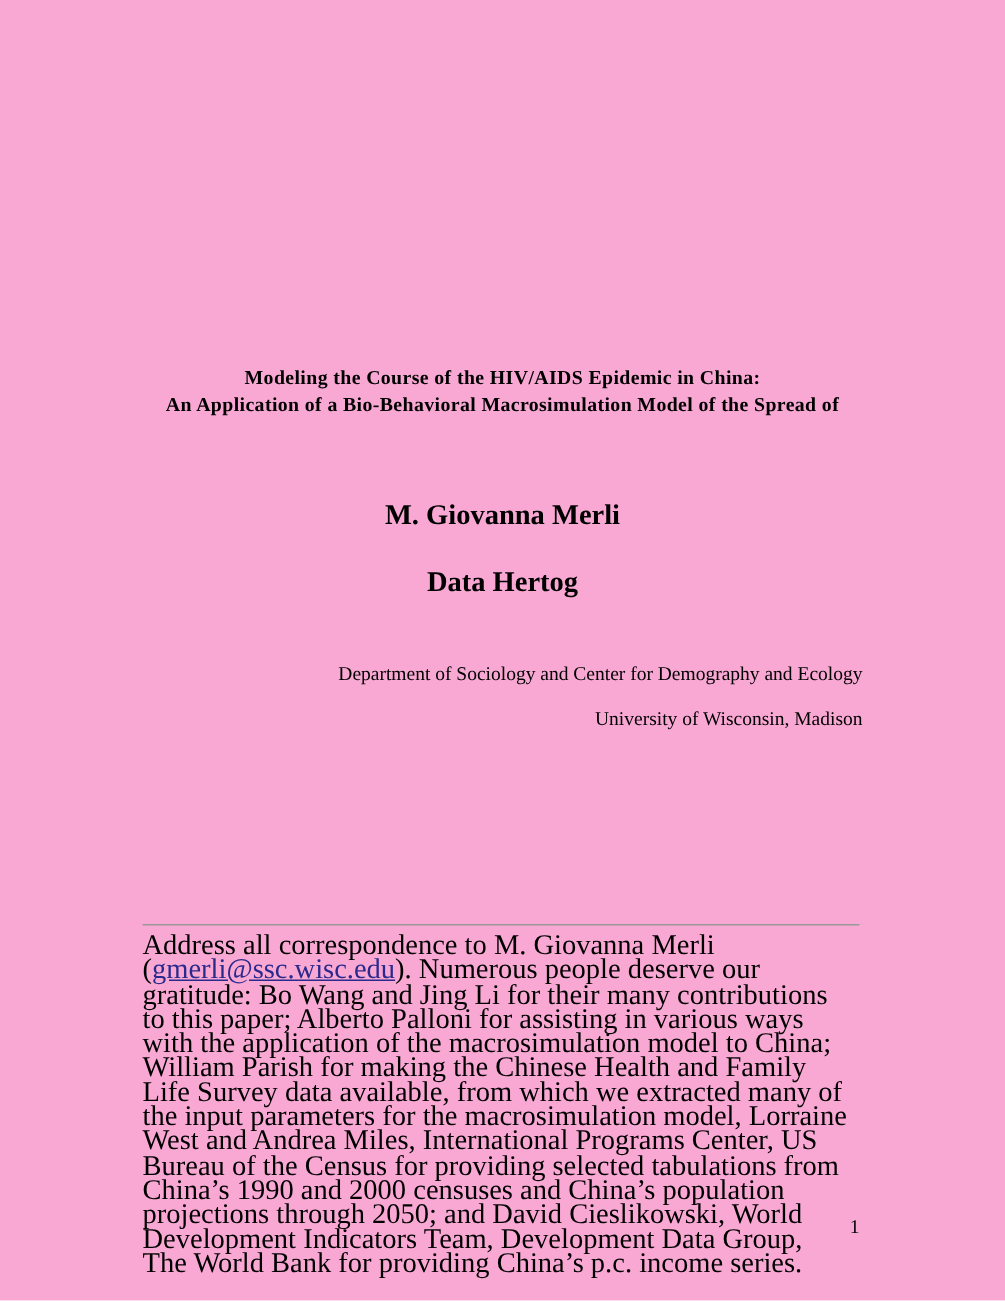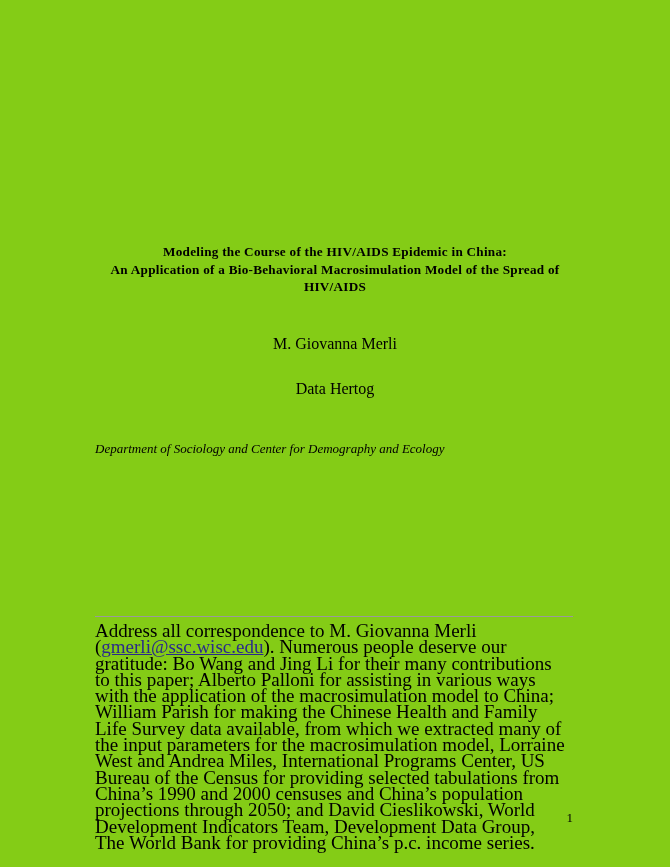--- a/index.html
+++ b/index.html
@@ -15,21 +15,21 @@
     color: #000000;
     -webkit-font-smoothing: antialiased;
   }
 
   .page {
     position: absolute;
     top: 0;
     left: 0;
     width: 670px;
     height: 867px;
-    background: #84cc16;
+    background: #f9a8d4;
     overflow: hidden;
   }
 
   
   .title-block {
     position: absolute;
     left: 95px;
     top: 243px;
     width: 480px;
     text-align: center;
@@ -40,35 +40,35 @@
     line-height: 17.5px;
     letter-spacing: 0.02em;
   }
 
   
   .author {
     position: absolute;
     left: 95px;
     width: 480px;
     text-align: center;
-    font-size: 16px;
+    font-size: 19px;
     line-height: 16px;
+    font-weight: bold;
   }
   .author-1 { top: 336px; }
   .author-2 { top: 381px; }
 
   
   .affil {
     position: absolute;
     left: 95px;
     width: 480px;
-    text-align: left;
+    text-align: right;
     font-size: 13px;
     line-height: 16px;
-    font-style: italic;
   }
   .affil-1 { top: 441px; }
   .affil-2 { top: 471px; }
 
   
   .footnote-rule {
     position: absolute;
     left: 95px;
     top: 616px;
     width: 478px;
@@ -103,27 +103,27 @@
   }
 </style>
 </head>
 <body>
 
 <div class="page">
 
   <div class="title-block">
     <div class="title-line">Modeling the Course of the HIV/AIDS Epidemic in China:</div>
     <div class="title-line">An Application of a Bio-Behavioral Macrosimulation Model of the Spread of</div>
-    <div class="title-line">HIV/AIDS</div>
   </div>
 
   <div class="author author-1">M. Giovanna Merli</div>
   <div class="author author-2">Data Hertog</div>
 
   <div class="affil affil-1">Department of Sociology and Center for Demography and Ecology</div>
+  <div class="affil affil-2">University of Wisconsin, Madison</div>
 
   <div class="footnote-rule"></div>
 
   <div class="footnote"><span>Address all correspondence to M. Giovanna Merli (</span><a class="email-link" href="#">gmerli@ssc.wisc.edu</a><span>). Numerous people deserve our gratitude:  Bo Wang and Jing Li for their many contributions to this paper; Alberto Palloni for assisting in various ways with the application of the macrosimulation model to China; William Parish for making the Chinese Health and Family Life Survey data available, from which we extracted many of the input parameters for the macrosimulation model, Lorraine West and Andrea Miles, International Programs Center, US Bureau of the Census for providing selected tabulations from China’s 1990 and 2000 censuses and China’s population projections through 2050; and David Cieslikowski, World Development Indicators Team, Development Data Group, The World Bank for providing China’s p.c. income series.</span></div>
 
   <div class="page-number">1</div>
 
 </div>
 
 </body></html>

